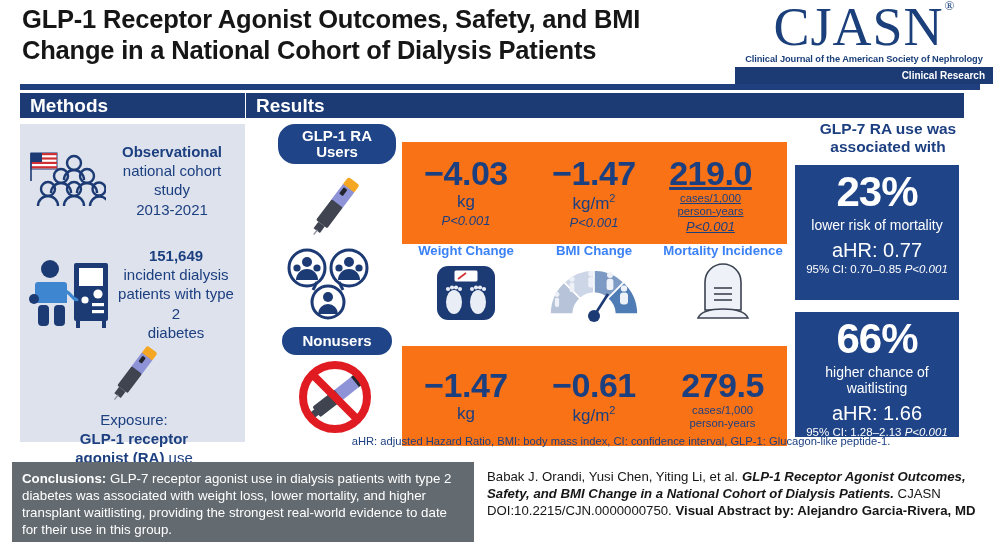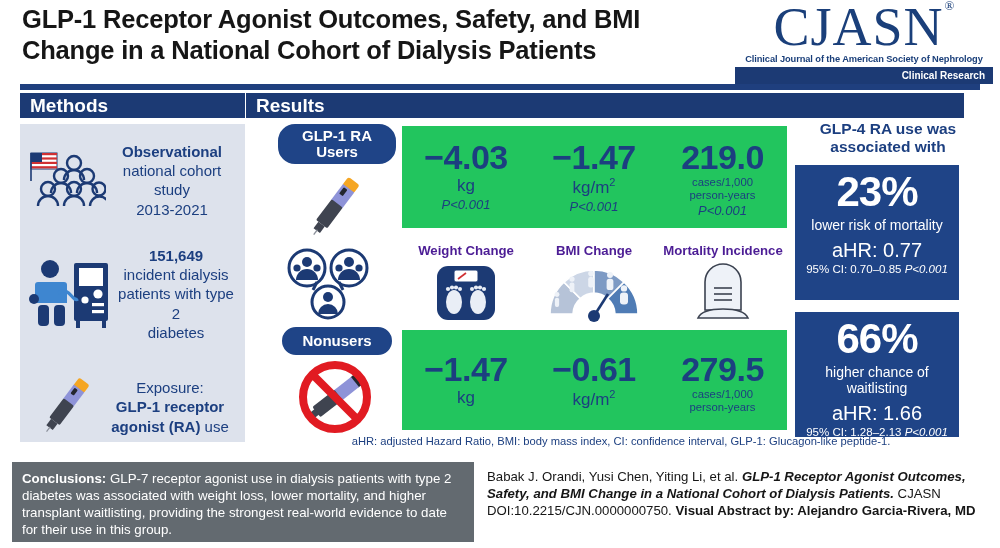--- a/index.html
+++ b/index.html
@@ -57,35 +57,35 @@
   .pill{
     position:absolute;background:#1f4487;border:2.5px solid #1f4487;
     border-radius:17px;color:#fff;font-weight:bold;text-align:center;
     font-size:15px;line-height:1.05;box-sizing:border-box;
     display:flex;align-items:center;justify-content:center;
   }
   #pill-users{left:278px;top:124px;width:118px;height:40px;padding:2px 4px;}
   #pill-nonusers{left:282px;top:327px;width:110px;height:28px;}
 
   .data-panel{
-    position:absolute;background:#22c55e;
+    position:absolute;background:#f97316;margin-top:16px;
   }
   #panel-users{left:402px;top:126px;width:385px;height:102px;}
   #panel-non{left:402px;top:330px;width:385px;height:100px;}
 
   .cell{position:absolute;text-align:center;}
   .cell .val{font-size:34px;font-weight:bold;color:#1c3f80;line-height:1;letter-spacing:-0.5px;}
   .cell .unit{font-size:17px;color:#1c3f80;margin-top:3px;line-height:1.05;}
   .cell .unit sup{font-size:11px;}
   .cell .sub{font-size:11.3px;color:#1c3f80;line-height:1.12;margin-top:2px;}
   .cell .pv{font-size:13px;font-style:italic;color:#1c3f80;margin-top:2px;}
 
   
   .outcome{position:absolute;text-align:center;}
-  .outcome .olabel{font-size:13.2px;font-weight:bold;color:#4c1d95;margin-bottom:4px;}
+  .outcome .olabel{font-size:13.2px;font-weight:bold;color:#3b82f6;margin-bottom:4px;}
 
   
   .assoc-head{
     position:absolute;left:793px;top:120px;width:190px;
     text-align:center;font-size:15.5px;font-weight:bold;color:#1c3f80;line-height:1.18;
   }
   .stat-box{
     position:absolute;left:795px;width:164px;background:#1f4487;color:#fff;
     text-align:center;box-sizing:border-box;padding:6px 4px 5px;
   }
@@ -198,21 +198,21 @@
         </svg>
       </div>
       <div class="m-text" style="width:128px;">
         <b>151,649</b><br>
         <span>incident dialysis</span><br>
         <span>patients with type 2</span><br>
         <span>diabetes</span>
       </div>
     </div>
 
-    <div class="m-row" style="left:8px;top:248px;width:212px;">
+    <div class="m-row" style="left:8px;top:216px;width:212px;flex-direction:column;">
       <div class="m-icon">
         <svg width="76" height="66" viewBox="0 0 76 66">
           <g transform="rotate(37 38 33)">
             <rect x="32" y="3" width="13" height="11" rx="2.5" fill="#f5a623"></rect>
             <rect x="32" y="12" width="13" height="18" fill="#8e93d8"></rect>
             <rect x="34.5" y="14" width="4" height="7" rx="1" fill="#23262e"></rect>
             <rect x="32" y="29" width="13" height="24" rx="1.5" fill="#3f4450"></rect>
             <rect x="34.5" y="53" width="8" height="8" fill="#3f4450"></rect>
             <line x1="38.5" y1="60" x2="38.5" y2="66" stroke="#8a8f99" stroke-width="1.2"></line>
           </g>
@@ -250,21 +250,21 @@
     <div class="cell" style="left:0px;top:14px;width:128px;">
       <div class="val">−4.03</div>
       <div class="unit">kg</div>
       <div class="pv">P&lt;0.001</div>
     </div>
     <div class="cell" style="left:128px;top:14px;width:128px;">
       <div class="val">−1.47</div>
       <div class="unit">kg/m<sup>2</sup></div>
       <div class="pv">P&lt;0.001</div>
     </div>
-    <div class="cell" style="left:256px;top:14px;width:129px;">
+    <div class="cell" style="left:244px;top:14px;width:129px;text-decoration:underline;">
       <div class="val">219.0</div>
       <div class="sub">
         <span>cases/1,000</span><br>
         <span>person-years</span>
       </div>
       <div class="pv">P&lt;0.001</div>
     </div>
   </div>
 
   <div style="position:absolute;left:283px;top:246px;">
@@ -398,21 +398,21 @@
       <div class="sub">
         <span>cases/1,000</span><br>
         <span>person-years</span>
       </div>
     </div>
   </div>
 
   <div class="footnote">aHR: adjusted Hazard Ratio, BMI: body mass index, CI: confidence interval, GLP-1: Glucagon-like peptide-1.</div>
 
   <div class="assoc-head">
-    <span>GLP-4 RA use was</span><br>
+    <span>GLP-7 RA use was</span><br>
     <span>associated with</span>
   </div>
 
   <div class="stat-box" id="stat-1">
     <div class="big">23%</div>
     <div class="desc">lower risk of mortality</div>
     <div class="ahr">aHR: 0.77</div>
     <div class="ci"><span>95% CI: 0.70–0.85 </span><i>P&lt;0.001</i></div>
   </div>
 

